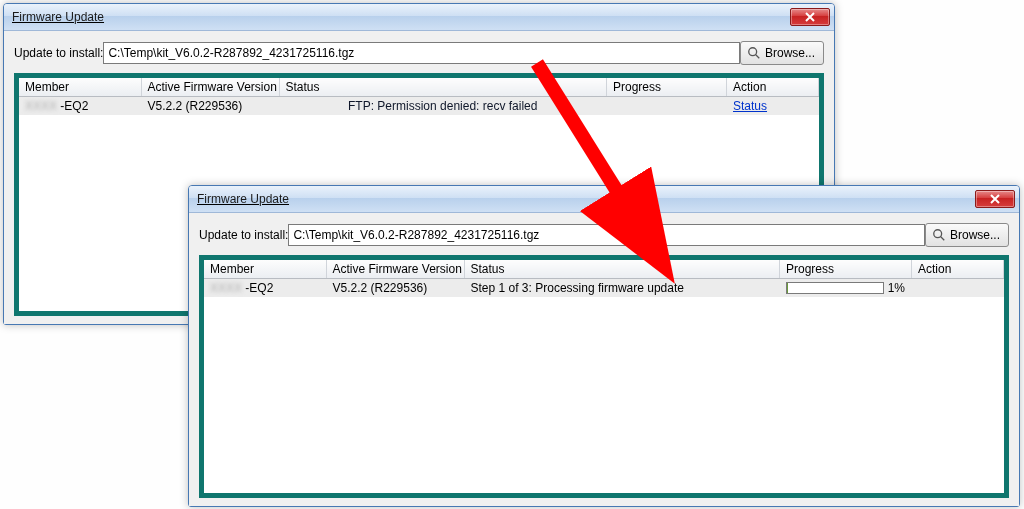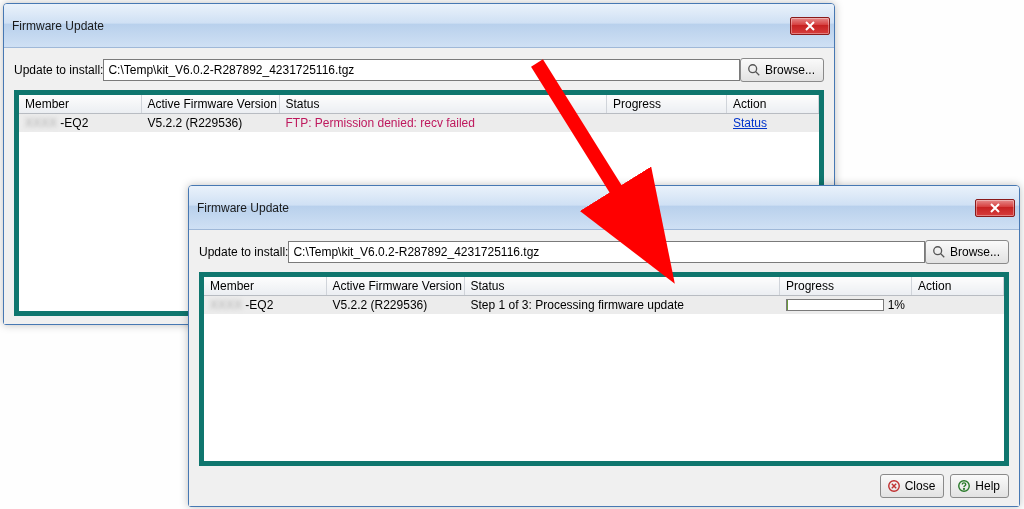--- a/index.html
+++ b/index.html
@@ -31,27 +31,28 @@
     background:#f0f0f0;
     border:1px solid #4778b3;
     border-radius:4px 4px 3px 3px;
     box-shadow: 0 0 8px rgba(0,0,0,0.25);
     display:flex;
     flex-direction:column;
   }
   .window.win-a { left:3px; top:3px; width:832px; height:322px; }
   .window.win-b { left:188px; top:185px; width:832px; height:322px; }
   .titlebar {
-    height:44px;
+    height:27px;
     background: linear-gradient(to bottom,#eaf2fb 0%,#cfe0f4 45%,#b8d0ec 46%,#cfe0f4 100%);
     border-bottom:1px solid #9fb8d8;
     display:flex;
     align-items:center;
     padding:0 4px 0 8px;
     border-radius:3px 3px 0 0;
+    text-decoration:underline;
   }
   .titlebar .title {
     flex:1;
     color:#1a1a1a;
     font-size:12px;
   }
   .closebtn {
     width:40px; height:18px;
     background: linear-gradient(to bottom,#e68a8a 0%,#d63c3c 45%,#c72222 46%,#d63c3c 100%);
     border:1px solid #8a1a1a;
@@ -122,21 +123,21 @@
     white-space:nowrap;
   }
   td {
     padding:2px 6px;
     height:18px;
     white-space:nowrap;
     vertical-align:middle;
     border-right:1px solid transparent;
   }
   tr.data-row { background:#ececec; }
-  .status-error { color:#be185d; }
+  .status-error { color:#0f172a;text-align:center; }
   .action-link { color:#0033cc; text-decoration:underline; }
   .blurred-cell { filter: blur(2px); color:#aaa; }
   .progress-cell { display:flex; align-items:center; gap:4px; }
   .progressbar {
     flex:1;
     height:12px;
     border:1px solid #7a7a7a;
     background:#fff;
     position:relative;
   }
@@ -273,37 +274,20 @@
                   <div class="progressbar-fill"></div>
                 </div>
                 <span>1%</span>
               </div>
             </td>
             <td></td>
           </tr>
         </tbody>
       </table>
     </div>
-    <div class="footer">
-      <button class="footer-btn">
-        <svg viewBox="0 0 16 16" fill="none" stroke="#c03030" stroke-width="1.6">
-          <circle cx="8" cy="8" r="6"></circle>
-            <path d="M5.5 5.5 L10.5 10.5 M10.5 5.5 L5.5 10.5"></path>
-        </svg>
-        <span>Close</span>
-      </button>
-      <button class="footer-btn">
-        <svg viewBox="0 0 16 16" fill="none" stroke="#2a7a2a" stroke-width="1.6">
-          <circle cx="8" cy="8" r="6"></circle>
-            <path d="M6 6.2c0-1 .9-1.8 2-1.8s2 .8 2 1.8c0 .9-.8 1.3-1.4 1.8-.4.3-.6.7-.6 1.2"></path>
-            <circle cx="8" cy="11.3" r="0.5" fill="#2a7a2a"></circle>
-        </svg>
-        <span>Help</span>
-      </button>
-    </div>
   </div>
 </div>
 
 <svg class="arrow-svg">
   <defs>
     <marker id="ahead" markerWidth="10" markerHeight="10" refX="6" refY="3" orient="auto">
       <path d="M0,0 L8,3 L0,6 Z" fill="#ff0000"></path>
     </marker>
   </defs>
   <line x1="537" y1="63" x2="660" y2="260" stroke="#ff0000" stroke-width="14" marker-end="url(#ahead)"></line>

